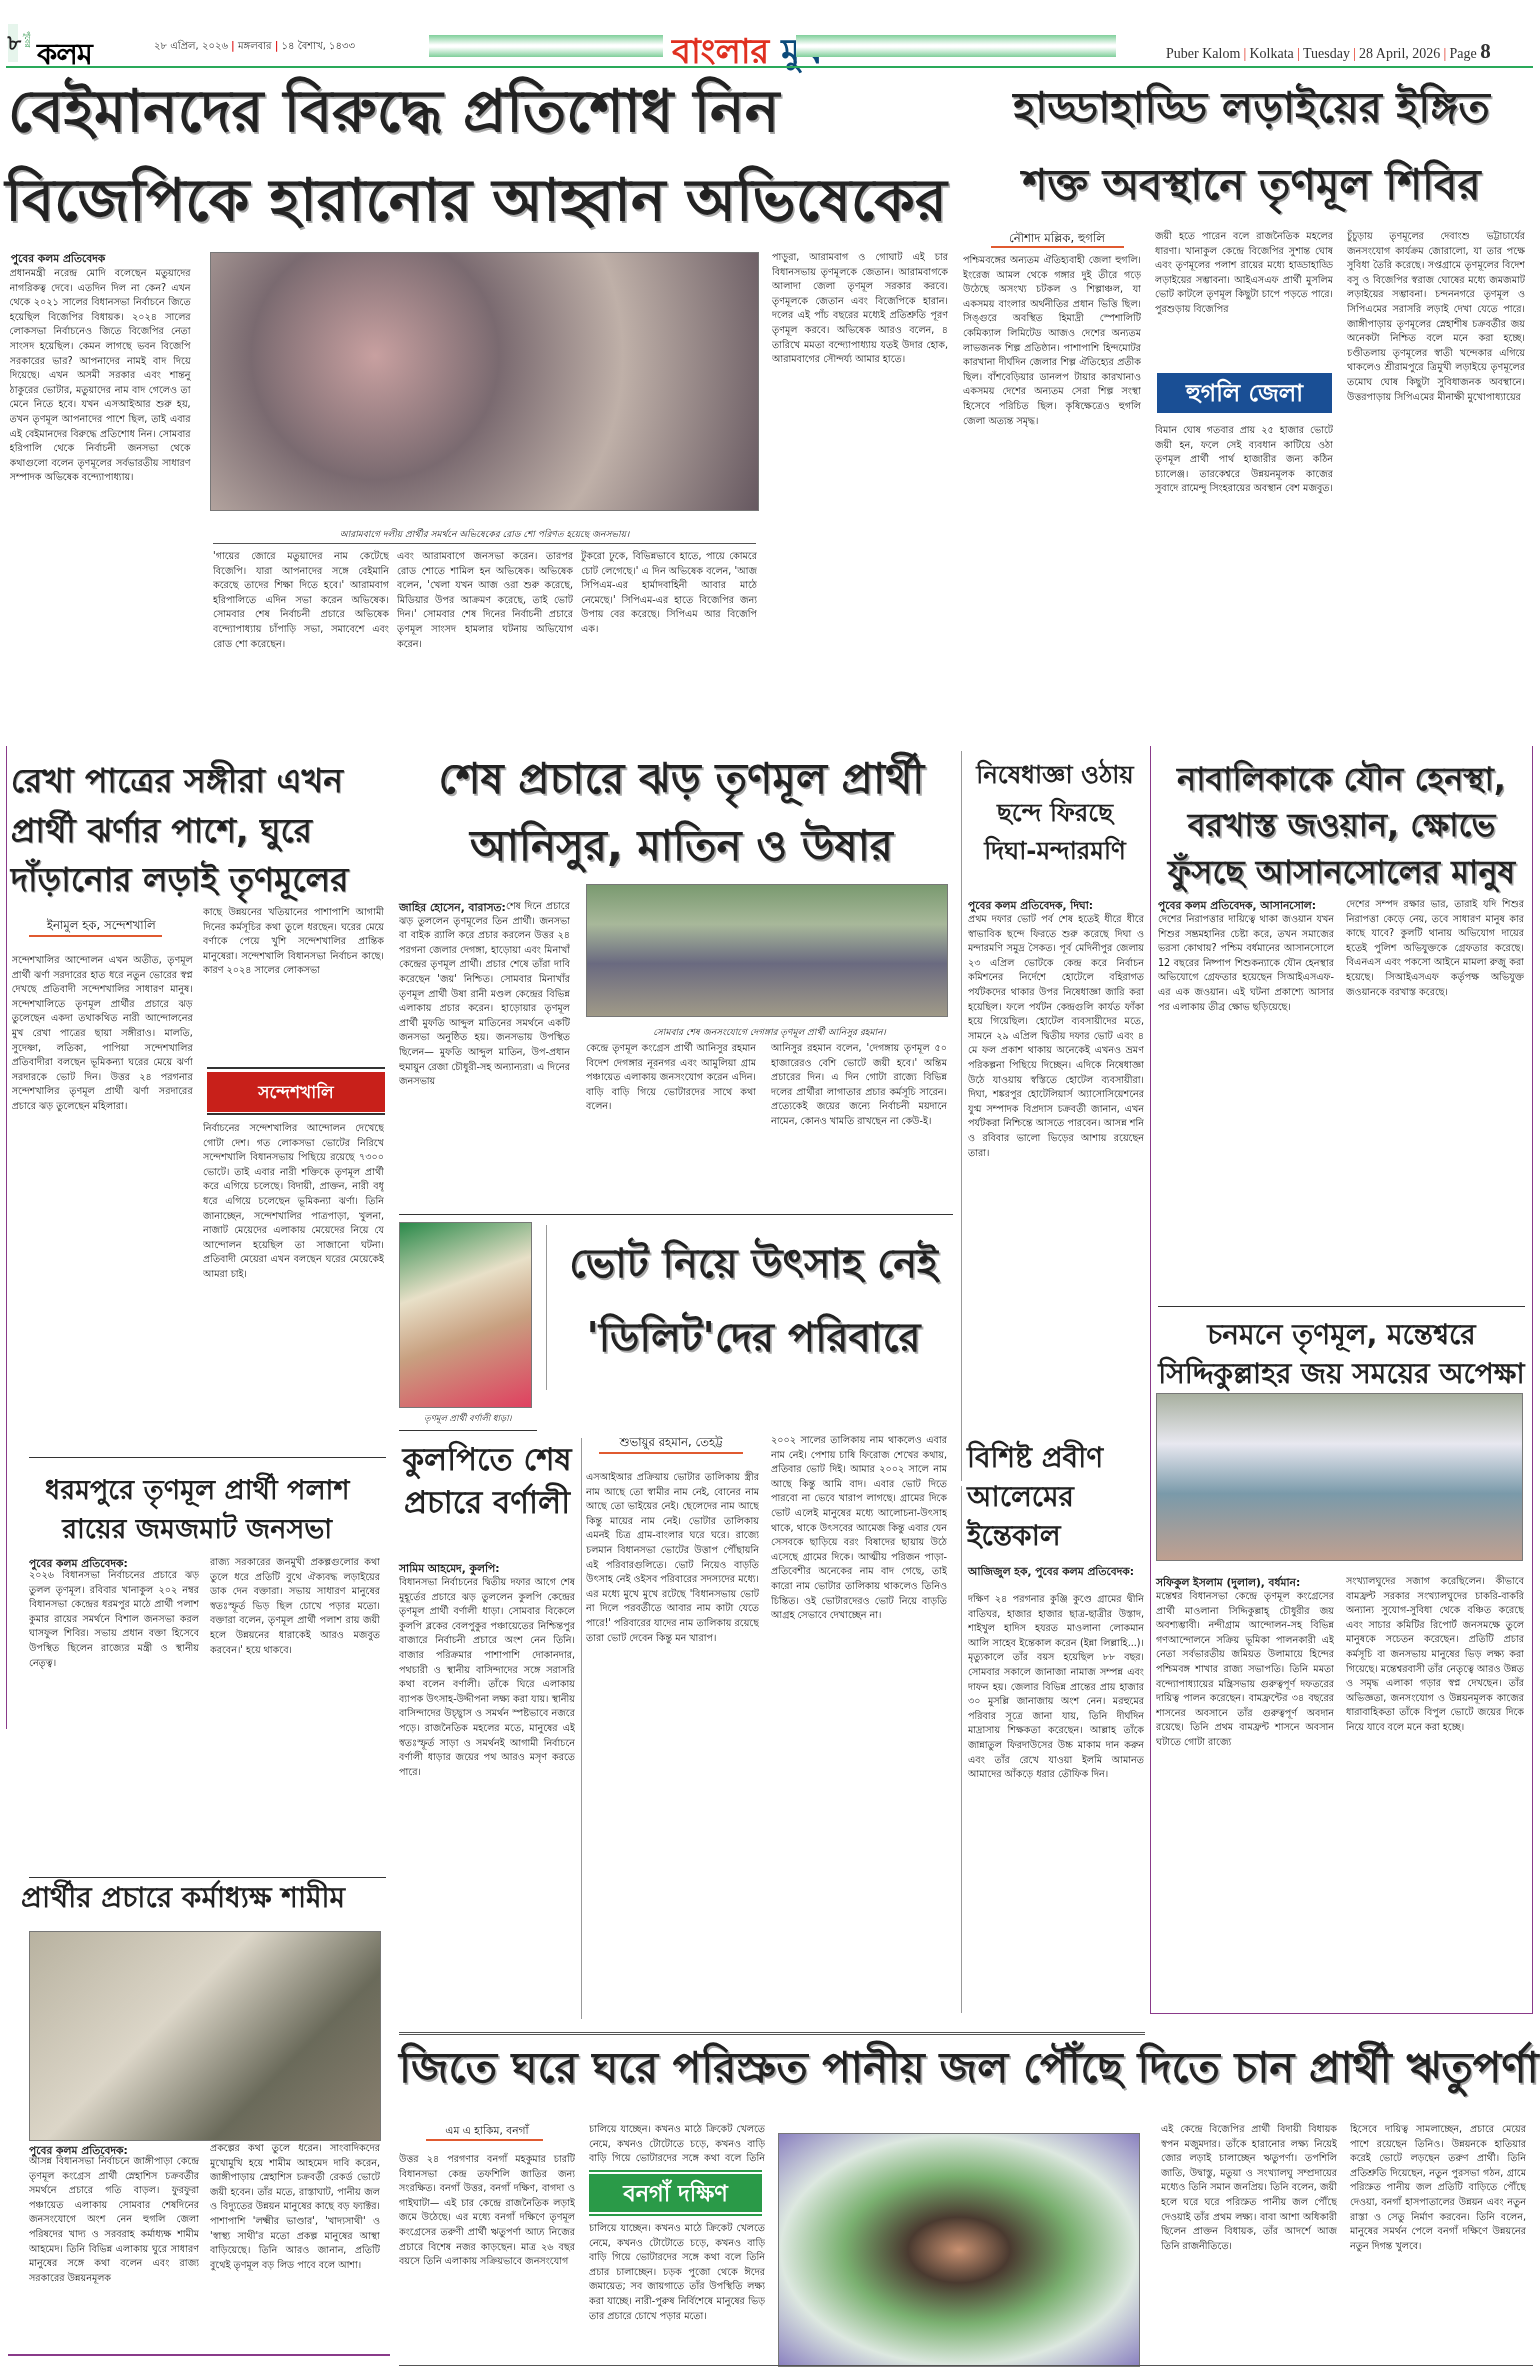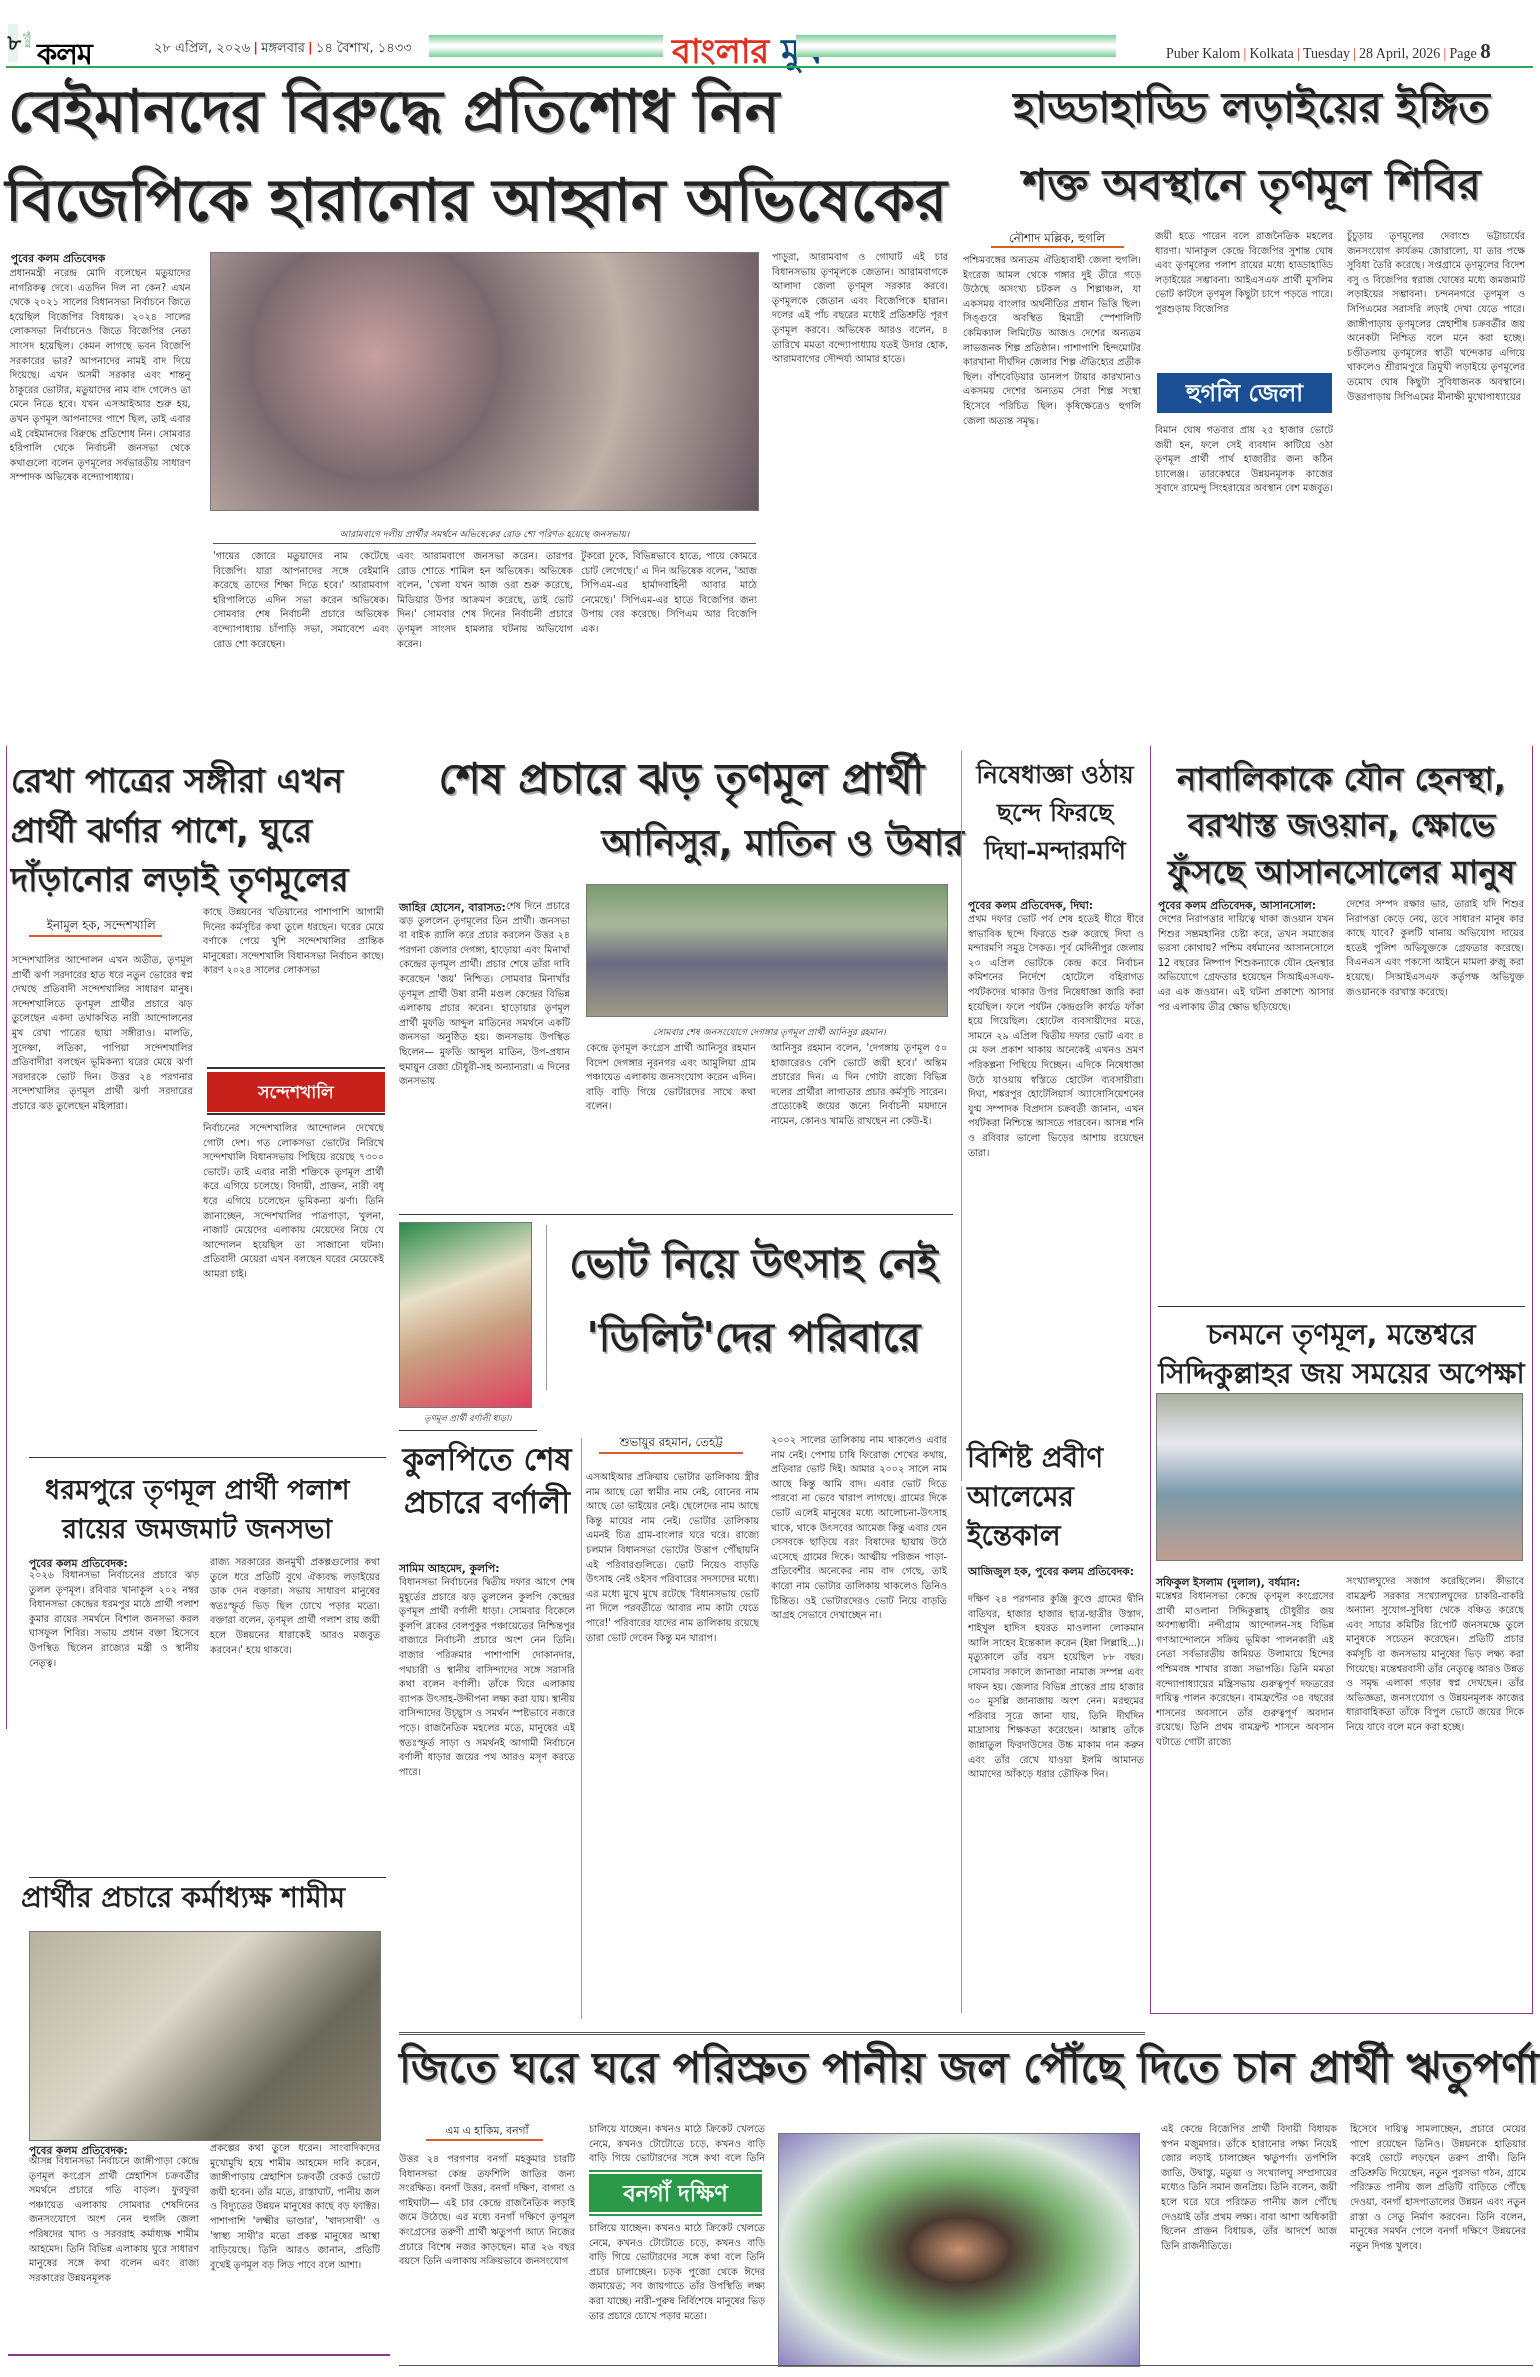--- a/index.html
+++ b/index.html
@@ -1,21 +1,21 @@
 <!DOCTYPE html>
 <html style="font-size:8.5px"><head>
 <meta charset="utf-8">
 <style>
   * { box-sizing: border-box; margin: 0; padding: 0; }
   body { width: 1540px; height: 2377px; background: #fff; font-family: "DejaVu Sans", sans-serif; color: #222; position: relative; overflow: hidden; }
   .abs { position: absolute; }
   .pgnum { left: 7.5px; top: 24px; width: 10.7px; height: 38px; background: #e6f5ec; font-size: 21px; font-weight: bold; line-height: 38px; text-align: center; }
   .logo-kalam { left: 29px; top: 31px; font-size: 29px; font-weight: 900; color: #000; letter-spacing: -1.1px; }
   .logo-puber { left: 21px; top: 31px; font-size: 7.5px; color: #1a8a3a; writing-mode: vertical-rl; }
-  .mast-date { left: 59px; top: 38px; font-size: 13px; color: #333; text-align: center; }
+  .mast-date { left: 59px; top: 38px; font-size: 10px; color: #333; text-align: center; }
   .mast-date .sep { color: #e02020; font-weight: bold; padding: 0 3.2px; }
   .grad-bar { height: 22.4px; top: 35px; background: linear-gradient(#7fcf9a, #ffffff 45%, #ffffff 55%, #7fcf9a); }
   .flag { left: 767px; top: 24.5px; font-size: 34px; font-weight: bold; }
   .flag .r { color: #e03020; }
   .flag .b { color: #0b4a7a; }
   .eng { left: 1166px; top: 39px; font-family: "Liberation Serif", serif; font-size: 14px; color: #333; }
   .eng .sep { color: #e03020; padding: 0 3.2px; }
   .eng .big { font-size: 21px; font-weight: bold; }
   .top-rule { left: 6.4px; top: 66px; width: 1527px; height: 2.1px; background: #2aa95a; }
 
@@ -93,21 +93,21 @@
 
 <div class="hrule" style="left:29px;top:1877px;width:357px;height:0.5px;background:#333;"></div>
 <div class="abs h1" style="left:21px;top:1883px;width:362px;font-size:28px;text-shadow:none;">প্রার্থীর প্রচারে কর্মাধ্যক্ষ শামীম</div>
 <div class="photo" style="left:29px;top:1931px;width:352px;height:210px;background:linear-gradient(135deg,#b8b2a0,#dcd6c8 40%,#6a6a5a 70%,#8a8070);"></div>
 <div class="abs byline" style="left:29px;top:2142px;">পুবের কলম প্রতিবেদক:</div>
 <div class="col body-text" style="left:29px;top:2154px;width:170px;height:210px;">আসন্ন বিধানসভা নির্বাচনে জাঙ্গীপাড়া কেন্দ্রে তৃণমূল কংগ্রেস প্রার্থী স্নেহাশিস চক্রবর্তীর সমর্থনে প্রচারে গতি বাড়ল। ফুরফুরা পঞ্চায়েত এলাকায় সোমবার শেষদিনের জনসংযোগে অংশ নেন হুগলি জেলা পরিষদের খাদ্য ও সরবরাহ কর্মাধ্যক্ষ শামীম আহমেদ। তিনি বিভিন্ন এলাকায় ঘুরে সাধারণ মানুষের সঙ্গে কথা বলেন এবং রাজ্য সরকারের উন্নয়নমূলক</div>
 <div class="col body-text" style="left:210px;top:2141px;width:170px;height:224px;">প্রকল্পের কথা তুলে ধরেন। সাংবাদিকদের মুখোমুখি হয়ে শামীম আহমেদ দাবি করেন, জাঙ্গীপাড়ায় স্নেহাশিস চক্রবর্তী রেকর্ড ভোটে জয়ী হবেন। তাঁর মতে, রাস্তাঘাট, পানীয় জল ও বিদ্যুতের উন্নয়ন মানুষের কাছে বড় ফ্যাক্টর। পাশাপাশি 'লক্ষ্মীর ভাণ্ডার', 'খাদ্যসাথী' ও 'স্বাস্থ্য সাথী'র মতো প্রকল্প মানুষের আস্থা বাড়িয়েছে। তিনি আরও জানান, প্রতিটি বুথেই তৃণমূল বড় লিড পাবে বলে আশা।</div>
 <div class="hrule" style="left:8px;top:2354px;width:382px;height:1.6px;background:#8a3a8a;"></div>
 
 <div class="abs h1" style="left:399px;top:756px;width:565px;font-size:42px;text-align:center;">শেষ প্রচারে ঝড় তৃণমূল প্রার্থী</div>
-<div class="abs h1" style="left:399px;top:823px;width:565px;font-size:36px;text-align:right;">আনিসুর, মাতিন ও উষার</div>
+<div class="abs h1" style="left:399px;top:823px;width:565px;font-size:42px;text-align:center;">আনিসুর, মাতিন ও উষার</div>
 <div class="abs byline" style="left:399px;top:899px;">জাহির হোসেন, বারাসত:</div>
 <div class="col body-text" style="left:399px;top:899px;width:171px;height:312px;text-indent:107px;">শেষ দিনে প্রচারে ঝড় তুললেন তৃণমূলের তিন প্রার্থী। জনসভা বা বাইক র‍্যালি করে প্রচার করলেন উত্তর ২৪ পরগনা জেলার দেগঙ্গা, হাড়োয়া এবং মিনাখাঁ কেন্দ্রের তৃণমূল প্রার্থী। প্রচার শেষে তাঁরা দাবি করেছেন 'জয়' নিশ্চিত। সোমবার মিনাখাঁর তৃণমূল প্রার্থী উষা রানী মণ্ডল কেন্দ্রের বিভিন্ন এলাকায় প্রচার করেন। হাড়োয়ার তৃণমূল প্রার্থী মুফতি আব্দুল মাতিনের সমর্থনে একটি জনসভা অনুষ্ঠিত হয়। জনসভায় উপস্থিত ছিলেন— মুফতি আব্দুল মাতিন, উপ-প্রধান হুমায়ুন রেজা চৌধুরী-সহ অন্যান্যরা। এ দিনের জনসভায়</div>
 <div class="photo" style="left:586px;top:884px;width:362px;height:133px;background:linear-gradient(180deg,#7a9a70 0,#a8b89a 30%,#6a6a80 60%,#a09a88 100%);"></div>
 <div class="abs caption" style="left:586px;top:1025px;width:367px;">সোমবার শেষ জনসংযোগে দেগঙ্গার তৃণমূল প্রার্থী আনিসুর রহমান।</div>
 <div class="col body-text" style="left:586px;top:1041px;width:170px;height:169px;">কেন্দ্রে তৃণমূল কংগ্রেস প্রার্থী আনিসুর রহমান বিদেশ দেগঙ্গার নূরনগর এবং আমুলিয়া গ্রাম পঞ্চায়েত এলাকায় জনসংযোগ করেন এদিন। বাড়ি বাড়ি গিয়ে ভোটারদের সাথে কথা বলেন।</div>
 <div class="col body-text" style="left:771px;top:1041px;width:176px;height:169px;">আনিসুর রহমান বলেন, 'দেগঙ্গায় তৃণমূল ৫০ হাজারেরও বেশি ভোটে জয়ী হবে।' অন্তিম প্রচারের দিন। এ দিন গোটা রাজ্যে বিভিন্ন দলের প্রার্থীরা লাগাতার প্রচার কর্মসূচি সারেন। প্রত্যেকেই জয়ের জন্যে নির্বাচনী ময়দানে নামেন, কোনও খামতি রাখছেন না কেউ-ই।</div>
 <div class="hrule" style="left:399px;top:1214px;width:554px;height:0.5px;background:#333;"></div>
 
 <div class="vrule" style="left:961px;top:751px;height:730px;"></div>
 <div class="abs h1" style="left:967px;top:756px;width:176px;font-size:24.5px;text-align:center;white-space:normal;line-height:1.55;text-shadow:none;">নিষেধাজ্ঞা ওঠায় ছন্দে ফিরছে দিঘা-মন্দারমণি</div>

